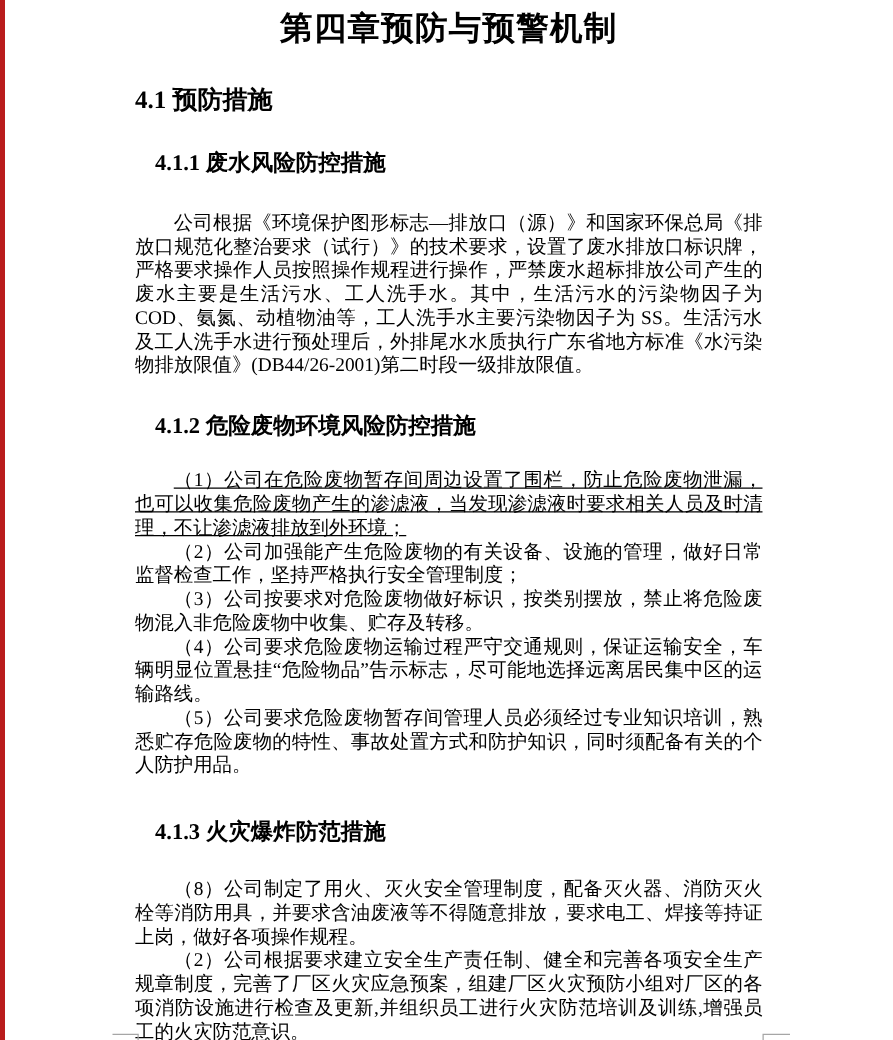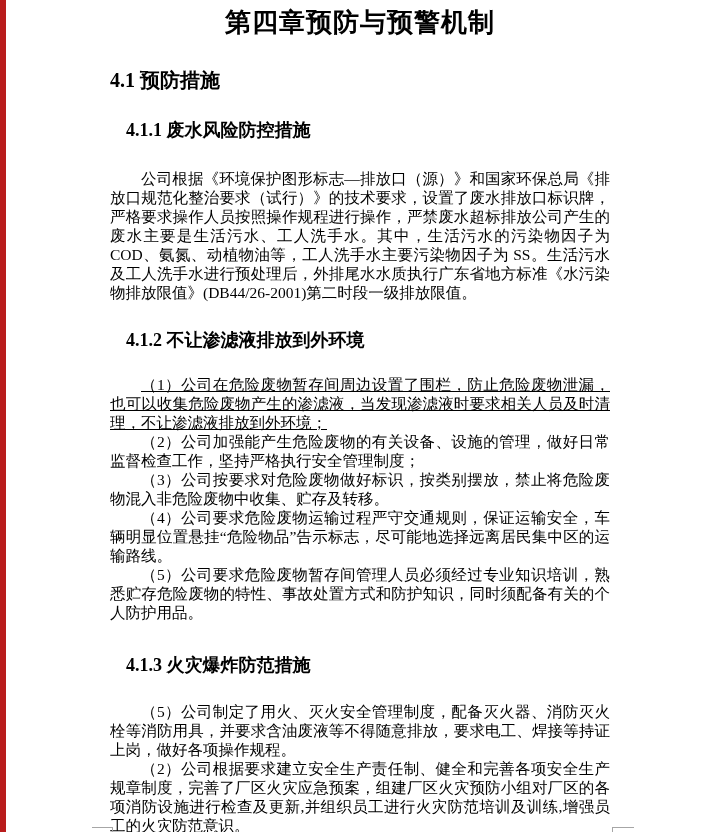--- a/index.html
+++ b/index.html
@@ -1,20 +1,20 @@
 <!DOCTYPE html>
 <html lang="zh"><head>
 <meta charset="utf-8">
 <style>
   html,body{margin:0;padding:0;background:#ffffff;}
   .page{
     position:relative;
     width:714px;height:832px;
     background:#ffffff;
-    border-left:6px solid #b91c1c;
+    border-left:4px solid #b91c1c;
     box-sizing:border-box;
     overflow:hidden;
     font-family:"Liberation Serif","DejaVu Serif",serif;
     color:#000;
   }
   .content{padding:0 104px 0 104px;}
   .doc-title{
     margin:6px 0 0 0;
     text-align:center;
     font-size:26px;
@@ -62,30 +62,30 @@
   <div class="content">
 
     <h1 class="doc-title">第四章预防与预警机制</h1>
 
     <h2 class="sec-heading">4.1 预防措施</h2>
 
     <h3 class="sub-heading mt30">4.1.1 废水风险防控措施</h3>
 
     <p class="body-p lead29">公司根据《环境保护图形标志—排放口（源）》和国家环保总局《排放口规范化整治要求（试行）》的技术要求，设置了废水排放口标识牌，严格要求操作人员按照操作规程进行操作，严禁废水超标排放公司产生的废水主要是生活污水、工人洗手水。其中，生活污水的污染物因子为 COD、氨氮、动植物油等，工人洗手水主要污染物因子为 SS。生活污水及工人洗手水进行预处理后，外排尾水水质执行广东省地方标准《水污染物排放限值》(DB44/26-2001)第二时段一级排放限值。</p>
 
-    <h3 class="sub-heading mt28">4.1.2 不让渗滤液排放到外环境</h3>
+    <h3 class="sub-heading mt28">4.1.2 危险废物环境风险防控措施</h3>
 
     <p class="body-p lead25">（1）公司在危险废物暂存间周边设置了围栏，防止危险废物泄漏，也可以收集危险废物产生的渗滤液，当发现渗滤液时要求相关人员及时清理，不让渗滤液排放到外环境；</p>
     <p class="body-p">（2）公司加强能产生危险废物的有关设备、设施的管理，做好日常监督检查工作，坚持严格执行安全管理制度；</p>
     <p class="body-p">（3）公司按要求对危险废物做好标识，按类别摆放，禁止将危险废物混入非危险废物中收集、贮存及转移。</p>
     <p class="body-p">（4）公司要求危险废物运输过程严守交通规则，保证运输安全，车辆明显位置悬挂“危险物品”告示标志，尽可能地选择远离居民集中区的运输路线。</p>
     <p class="body-p">（5）公司要求危险废物暂存间管理人员必须经过专业知识培训，熟悉贮存危险废物的特性、事故处置方式和防护知识，同时须配备有关的个人防护用品。</p>
 
     <h3 class="sub-heading mt33">4.1.3 火灾爆炸防范措施</h3>
 
-    <p class="body-p lead27">（5）公司制定了用火、灭火安全管理制度，配备灭火器、消防灭火栓等消防用具，并要求含油废液等不得随意排放，要求电工、焊接等持证上岗，做好各项操作规程。</p>
+    <p class="body-p lead27">（8）公司制定了用火、灭火安全管理制度，配备灭火器、消防灭火栓等消防用具，并要求含油废液等不得随意排放，要求电工、焊接等持证上岗，做好各项操作规程。</p>
     <p class="body-p">（2）公司根据要求建立安全生产责任制、健全和完善各项安全生产规章制度，完善了厂区火灾应急预案，组建厂区火灾预防小组对厂区的各项消防设施进行检查及更新,并组织员工进行火灾防范培训及训练,增强员工的火灾防范意识。</p>
 
   </div>
 
   <div class="crop crop-left"></div>
   <div class="crop crop-right"></div>
 </div>
 
 </body></html>

